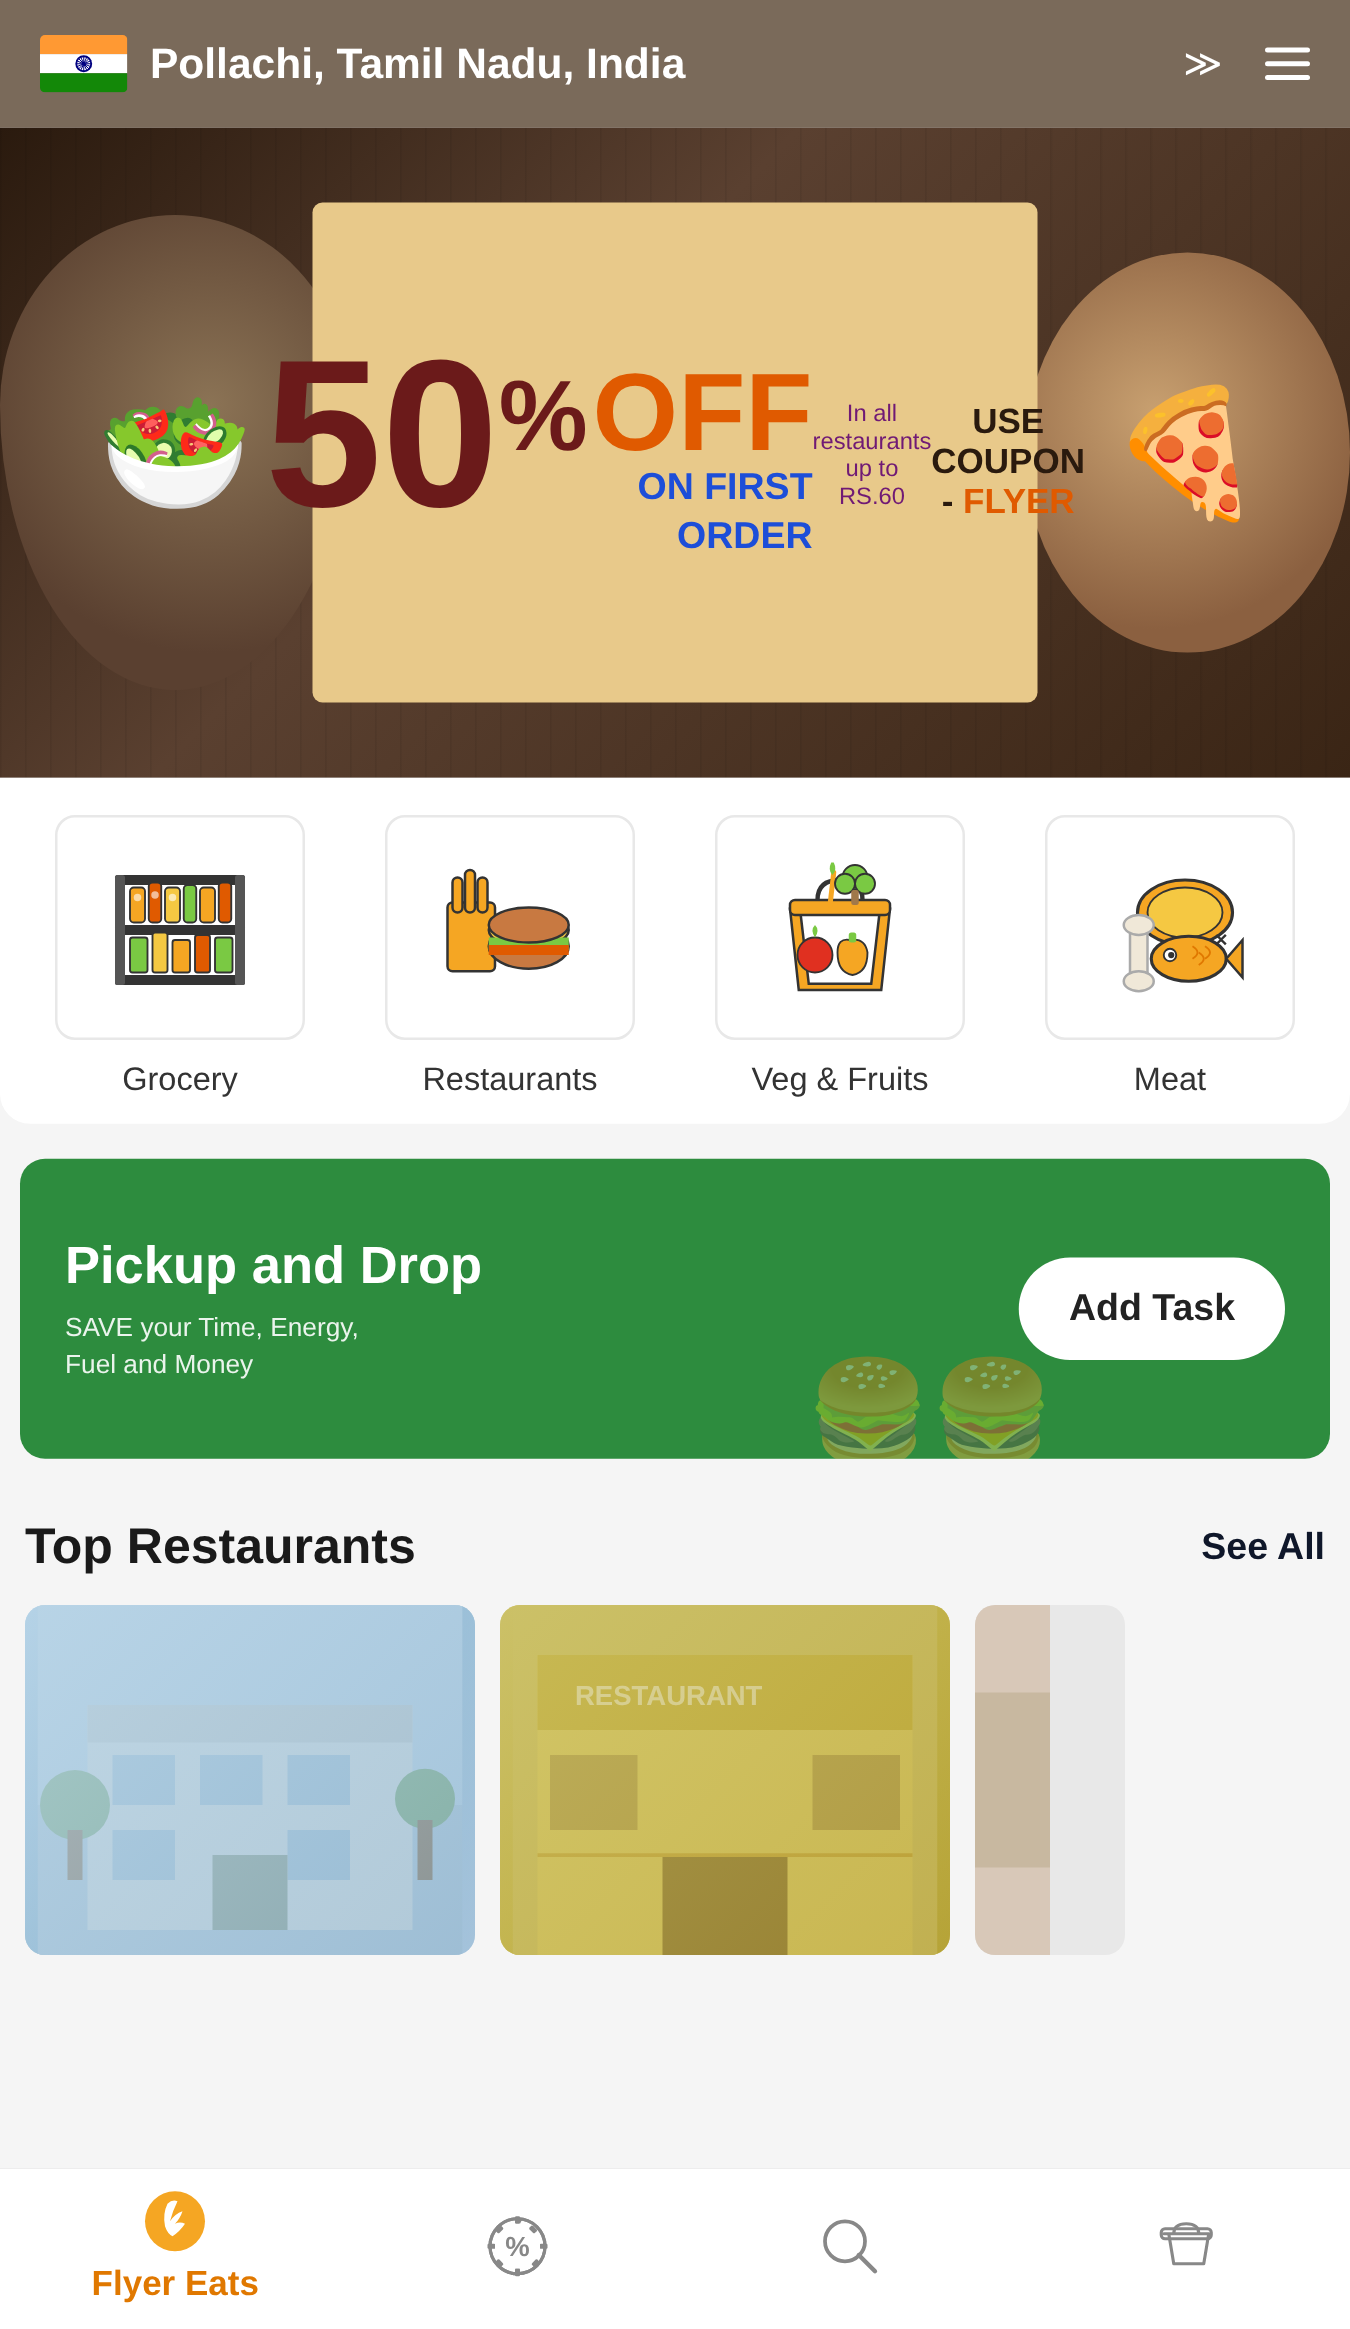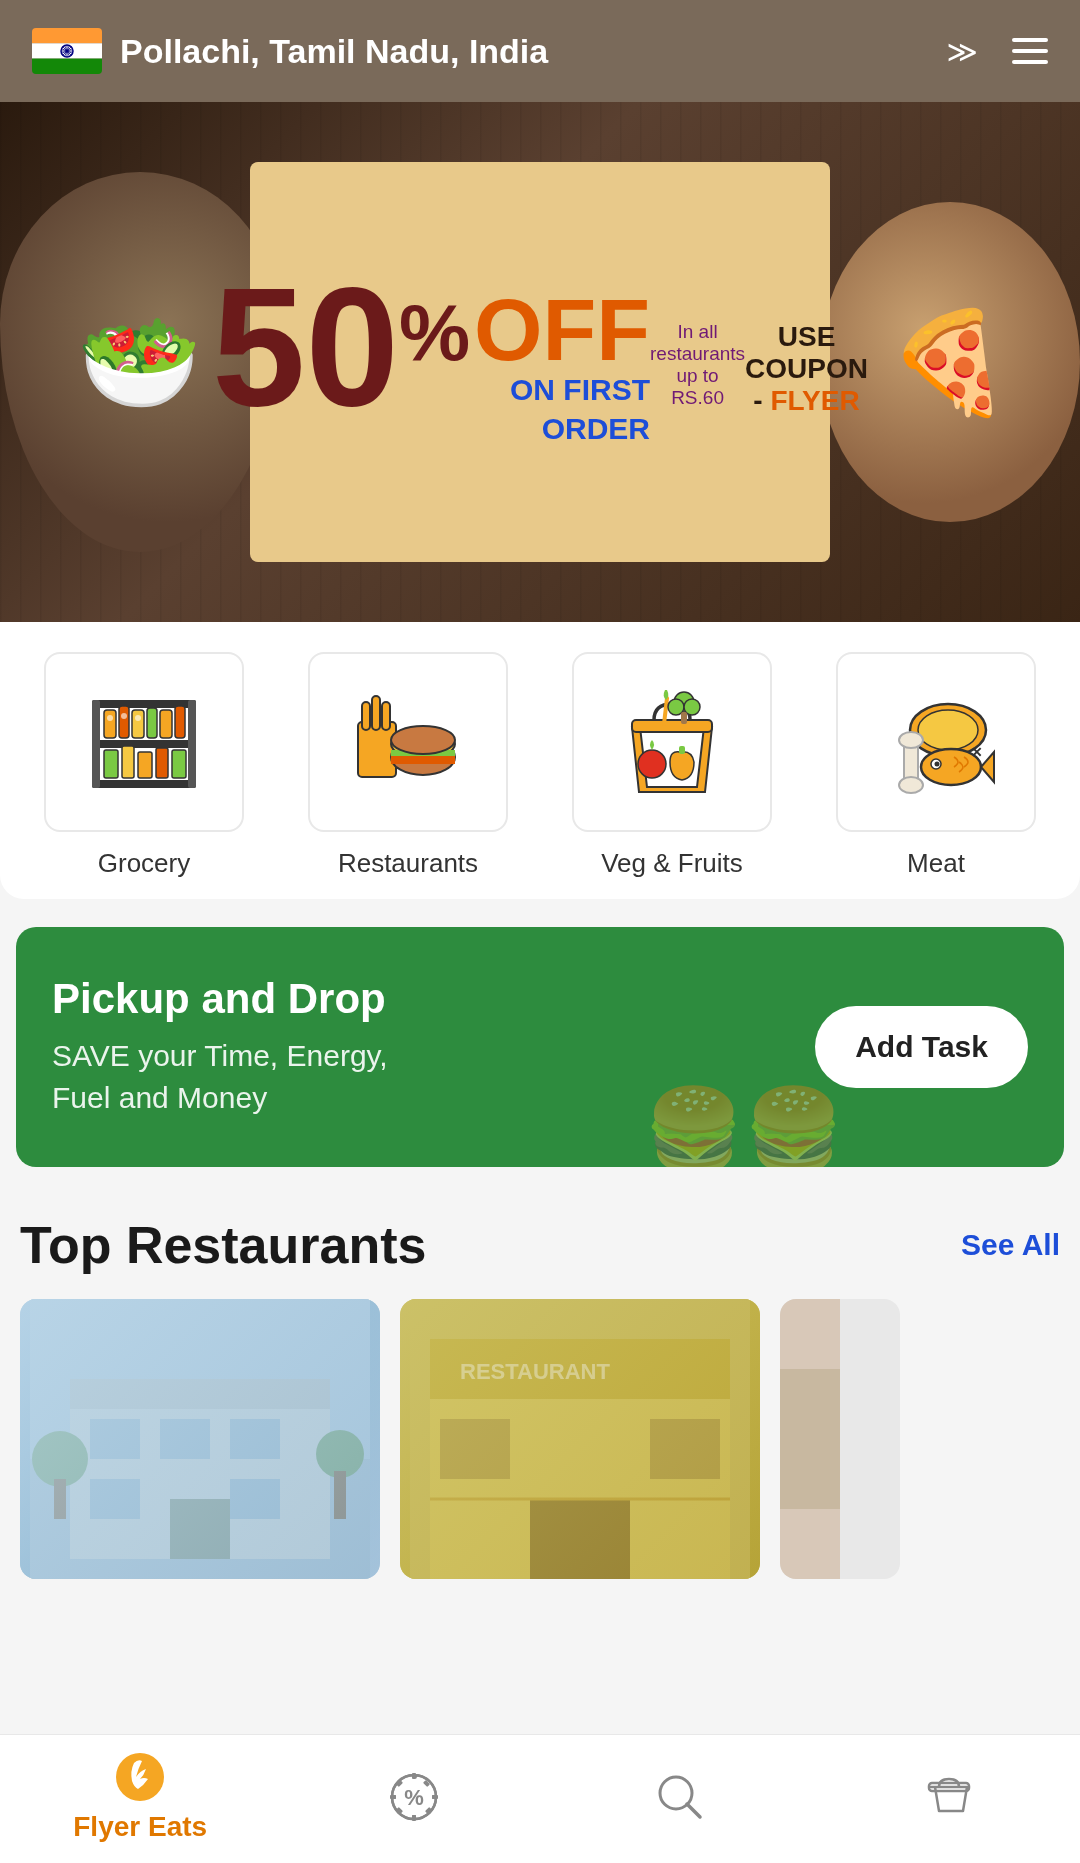--- a/index.html
+++ b/index.html
@@ -184,21 +184,21 @@
     .pickup-text {
       flex: 1;
     }
     .pickup-title {
       font-size: 42px;
       font-weight: 800;
       color: white;
       margin-bottom: 12px;
     }
     .pickup-subtitle {
-      font-size: 30px;
+      font-size: 21px;
       color: rgba(255,255,255,0.9);
       line-height: 1.4;
     }
     .pickup-btn {
       background: white;
       border: none;
       border-radius: 50px;
       padding: 24px 40px;
       font-size: 30px;
       font-weight: 700;
@@ -212,27 +212,27 @@
     .top-restaurants-section {
       padding: 20px 20px 16px;
     }
     .section-header {
       display: flex;
       align-items: center;
       justify-content: space-between;
       margin-bottom: 24px;
     }
     .section-title {
-      font-size: 52px;
+      font-size: 40px;
       font-weight: 800;
       color: #1a1a1a;
     }
     .see-all-link {
       font-size: 30px;
-      color: #1d4ed8;
+      color: #0f172a;
       font-weight: 600;
       cursor: pointer;
     }
     .restaurants-scroll {
       display: flex;
       gap: 20px;
       overflow: hidden;
     }
     .restaurant-card {
       width: 360px;

